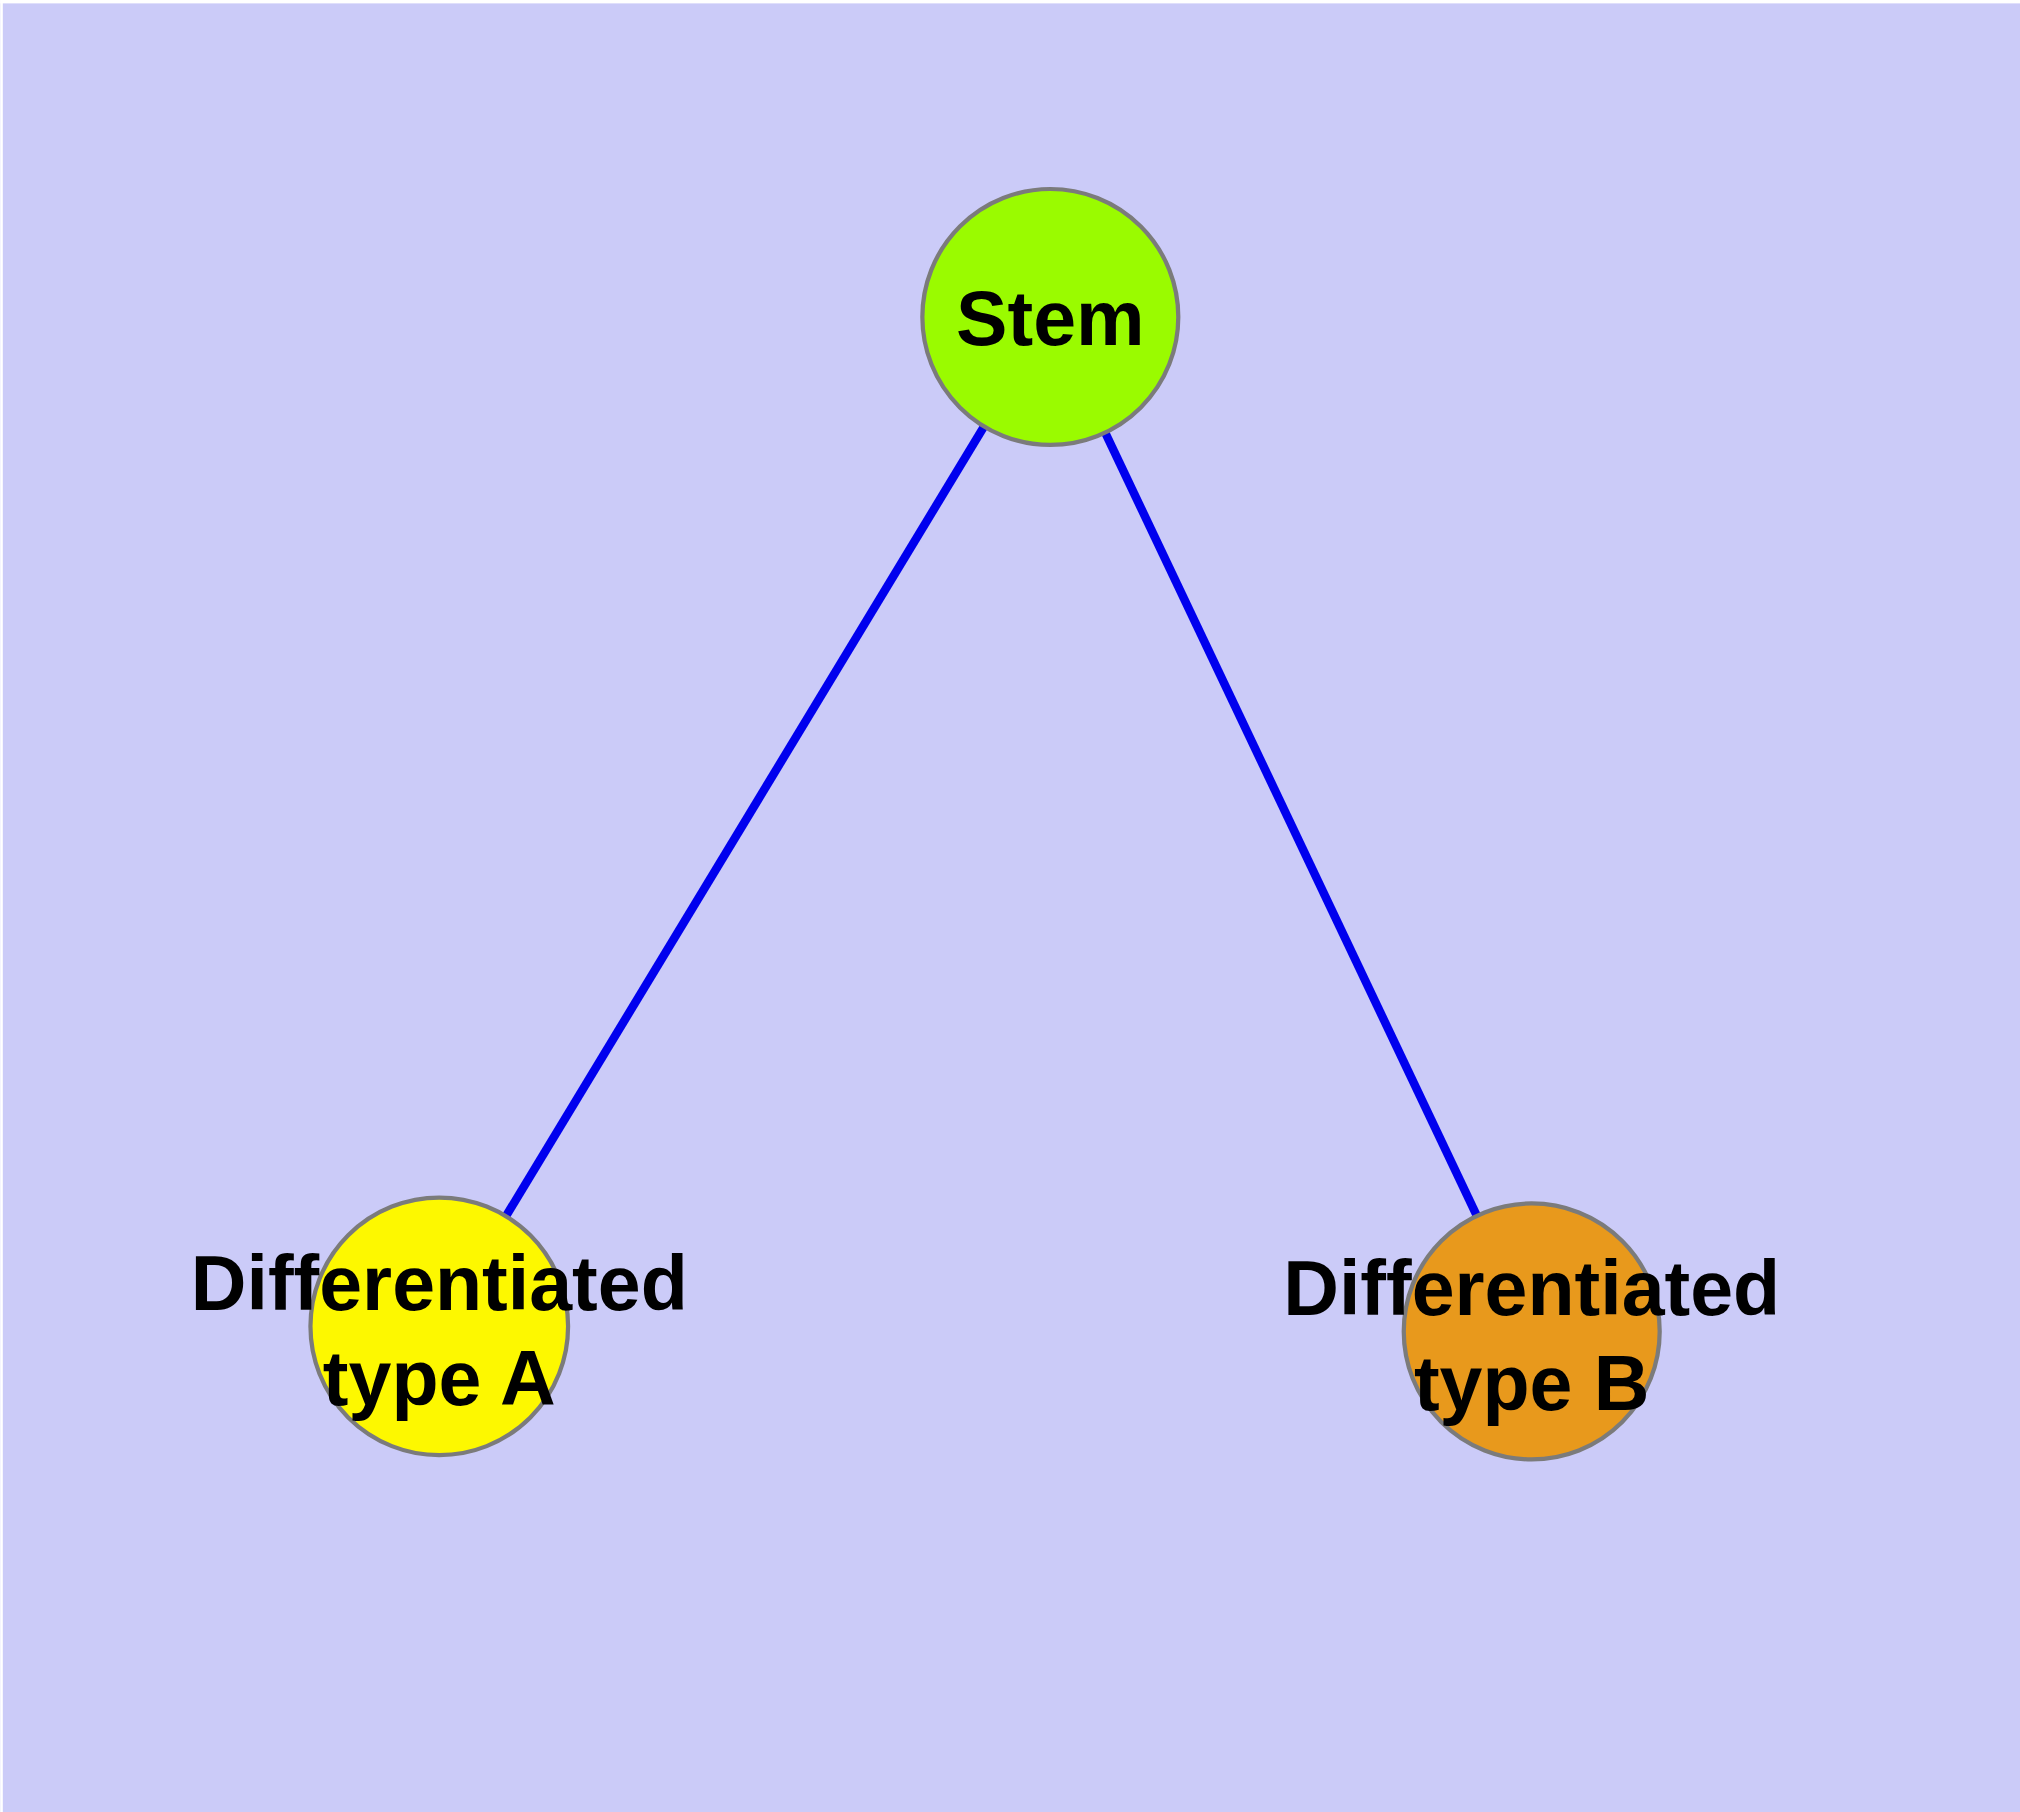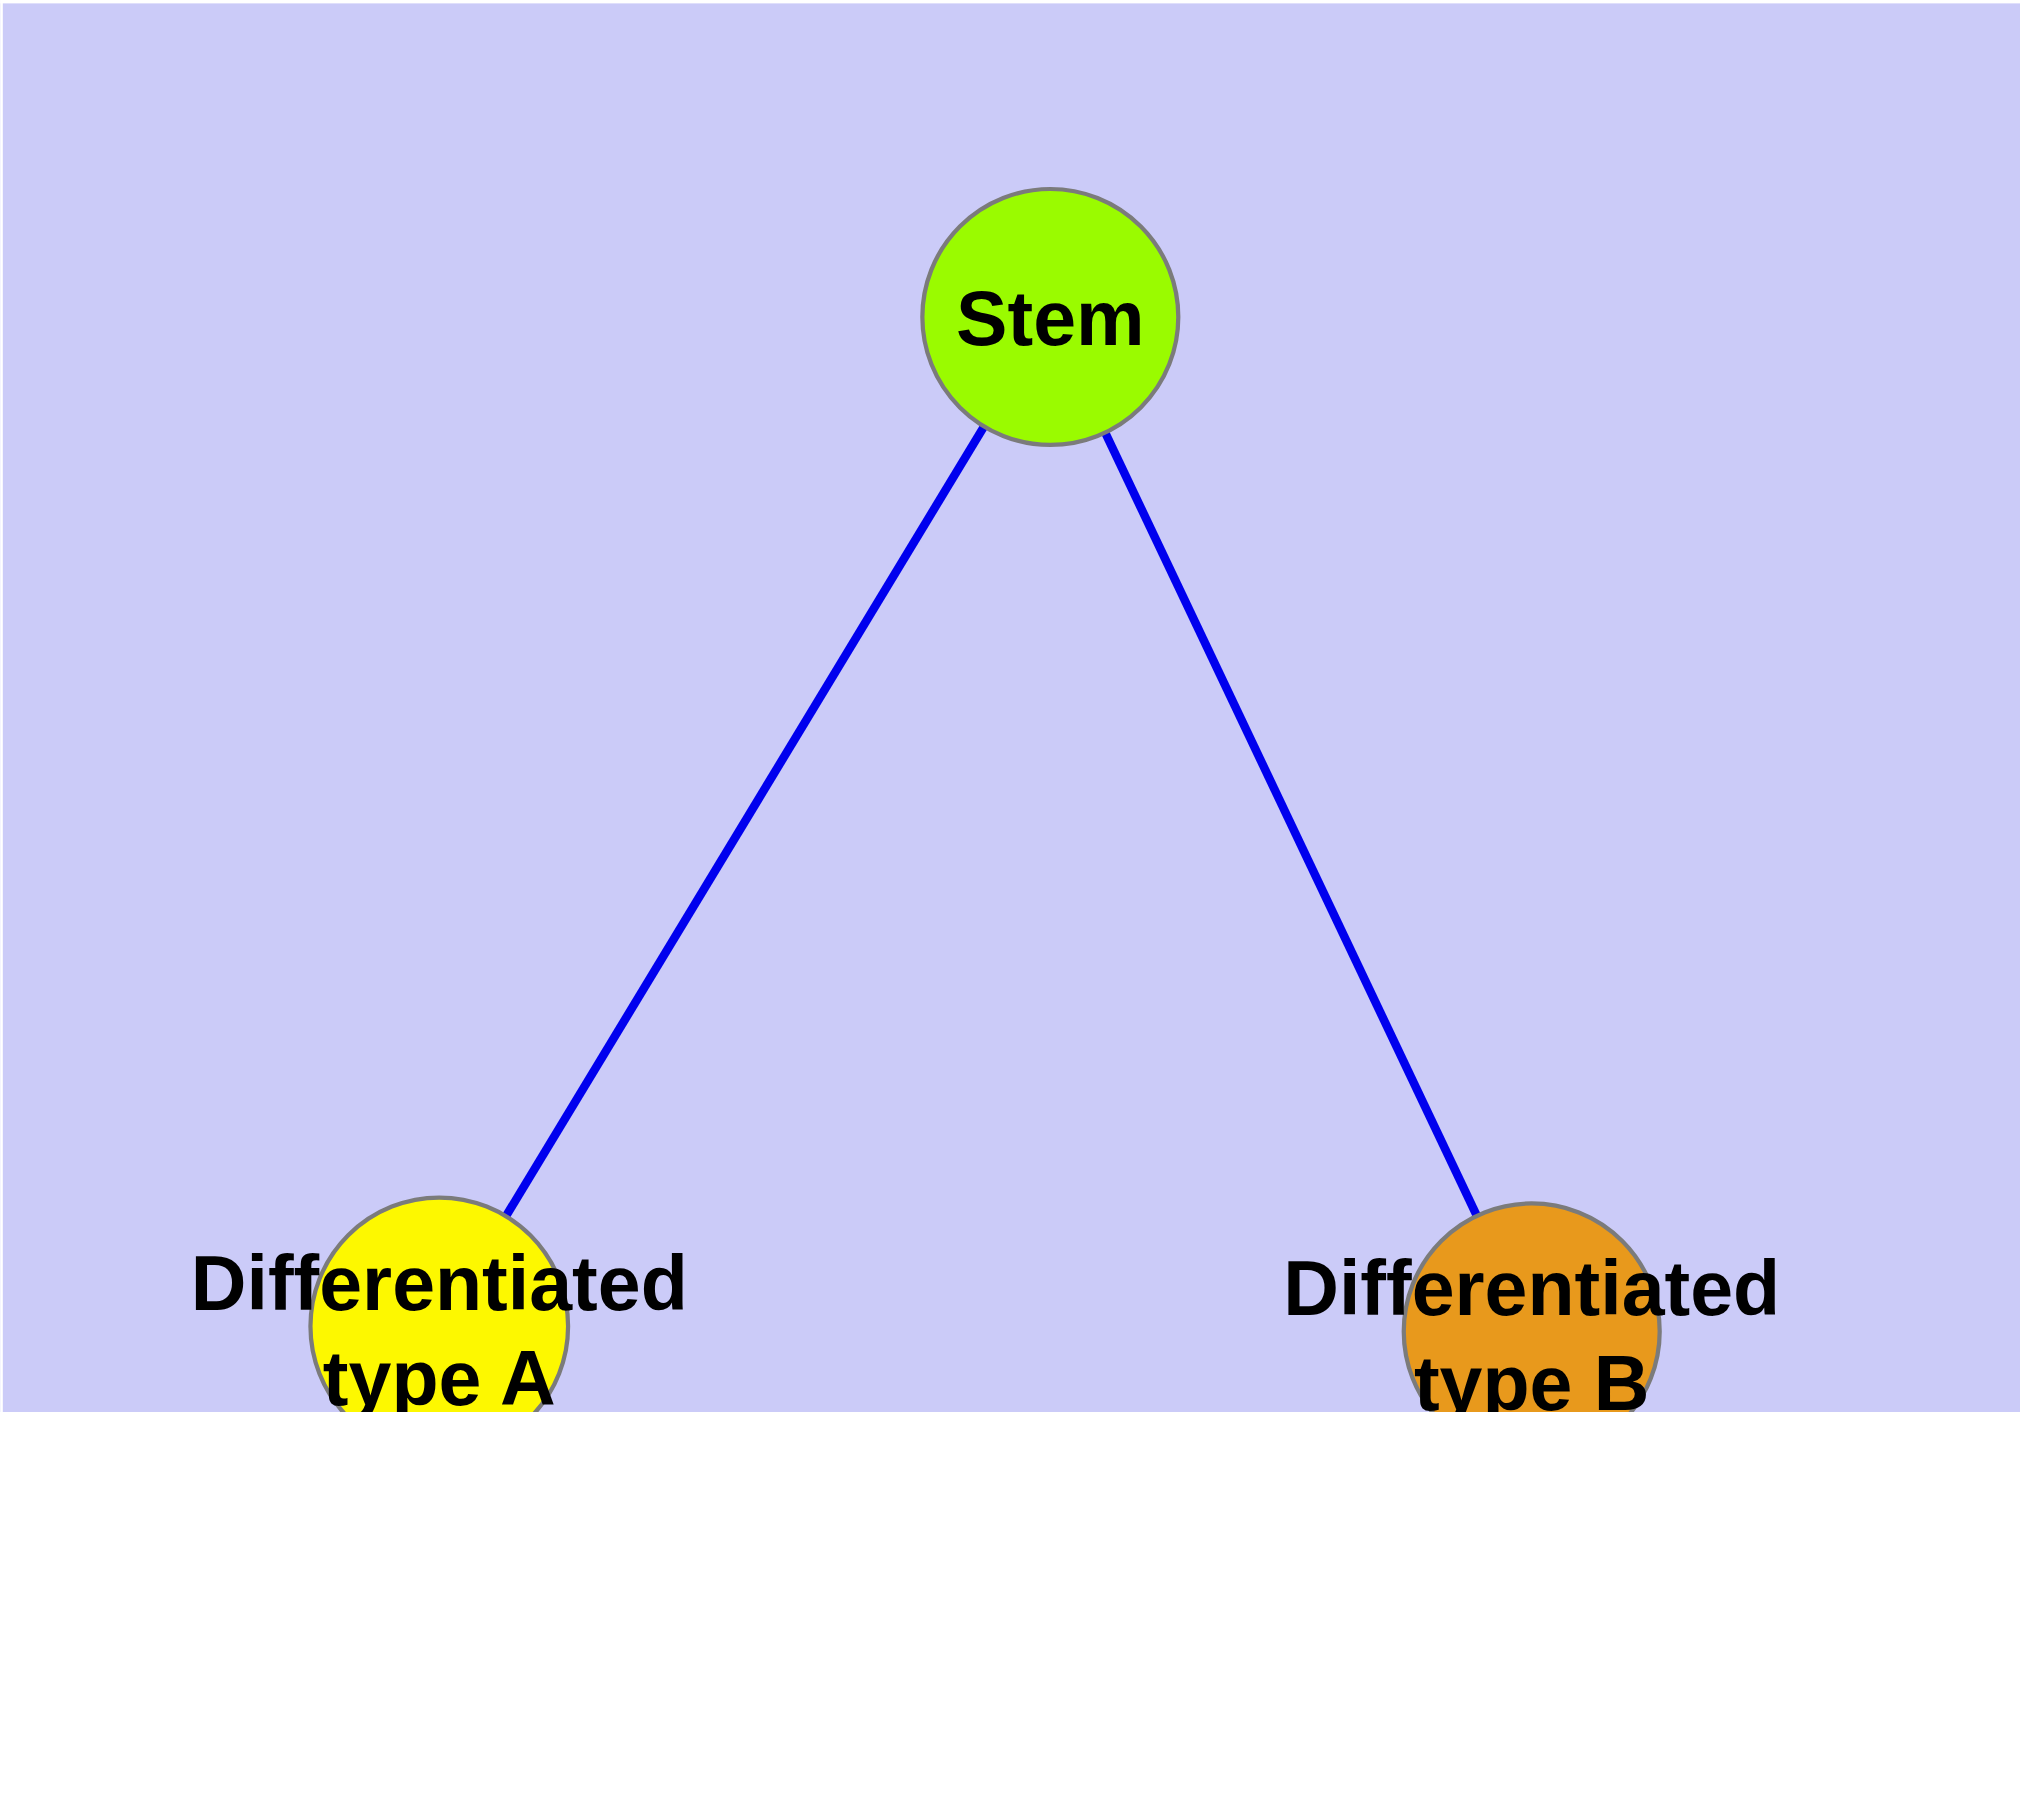--- a/index.html
+++ b/index.html
@@ -3,21 +3,21 @@
   <meta charset="utf-8">
   <style>
     html, body {
       margin: 0;
       padding: 0;
       background: #ffffff;
     }
     .stage {
       position: relative;
       width: 2021px;
-      height: 1412px;
+      height: 1812px;
       overflow: hidden;
     }
     svg.diagram {
       display: block;
       width: 2021px;
       height: 1812px;
     }
     .node-label {
       font-family: "Liberation Sans", sans-serif;
       font-weight: bold;

